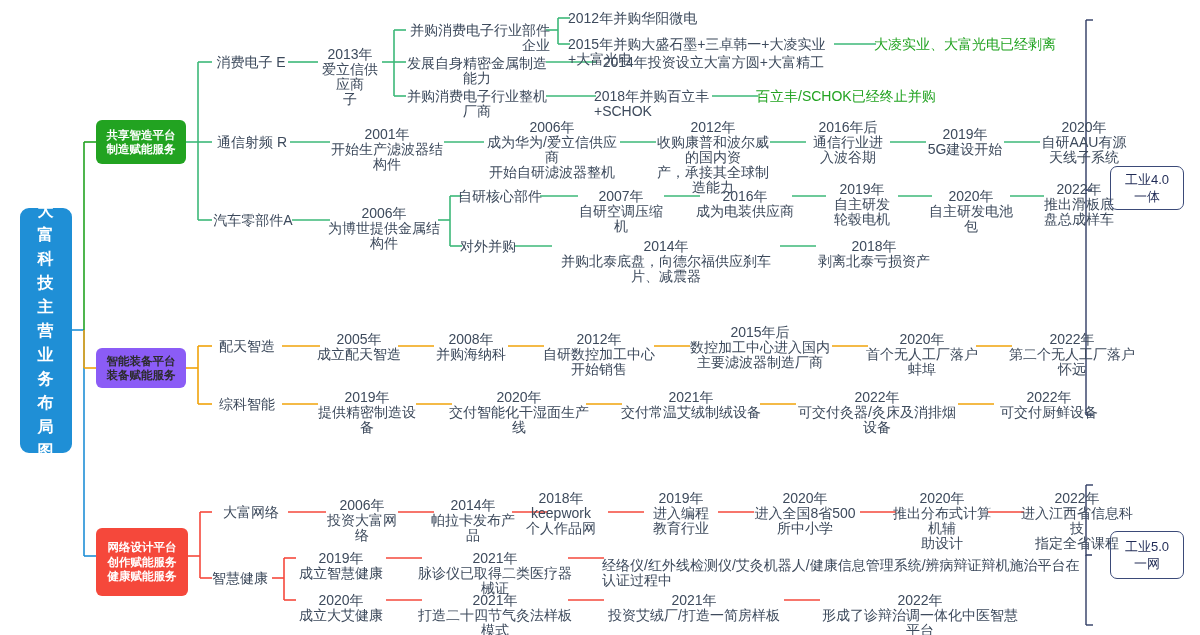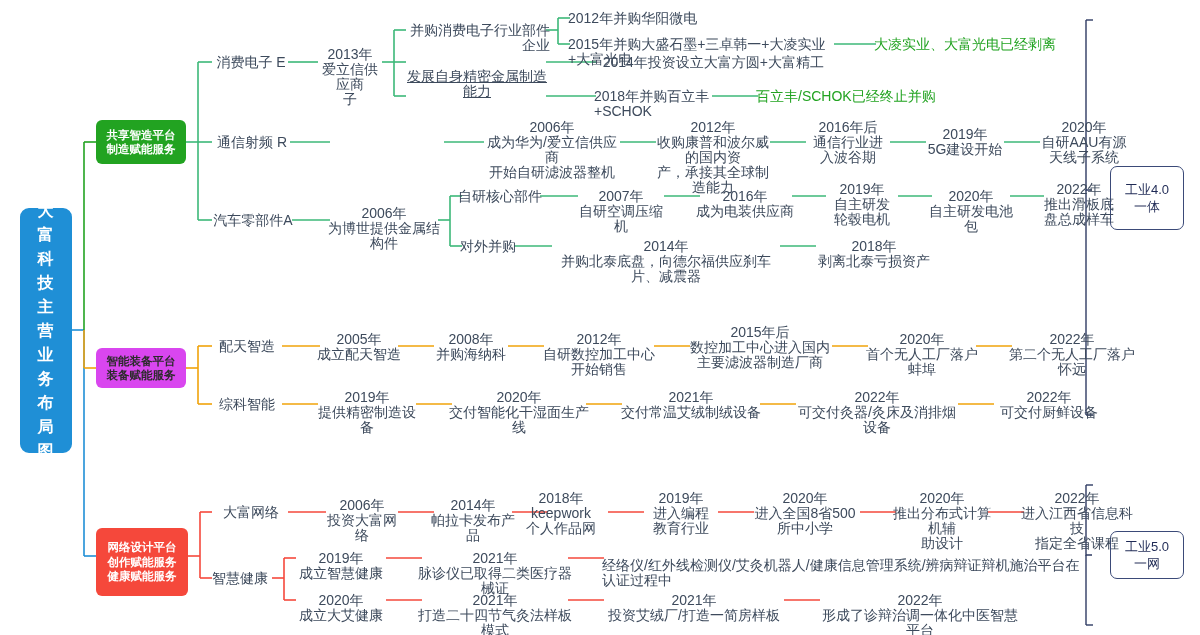--- a/index.html
+++ b/index.html
@@ -28,21 +28,21 @@
   }
   .root span{display:block;width:22px;}
 
   
   .plat{
     border-radius:6px;color:#fff;font-weight:bold;font-size:11.5px;
     line-height:14.5px;display:flex;align-items:center;justify-content:center;
     text-align:center;padding:3px 6px;box-sizing:border-box;white-space:pre-line;
   }
   .plat.green{background:#22a321;}
-  .plat.orange{background:#d946ef;color:#2b2b2b;}
+  .plat.orange{background:#8b5cf6;color:#2b2b2b;}
   .plat.red{background:#f5483b;}
 
   
   .rbox{
     border:1.6px solid #3b4a78;border-radius:7px;background:#fff;
     color:#1f2a55;font-size:13px;line-height:17px;text-align:center;
     display:flex;align-items:center;justify-content:center;white-space:pre-line;
     box-sizing:border-box;
   }
   .green-txt{color:#22a321;}
@@ -188,42 +188,45 @@
   </div>
 
   <div class="node plat green" style="left:96px;top:120px;width:90px;height:44px;">共享智造平台
 制造赋能服务</div>
   <div class="node plat orange" style="left:96px;top:348px;width:90px;height:40px;">智能装备平台
 装备赋能服务</div>
   <div class="node plat red" style="left:96px;top:528px;width:92px;height:68px;">网络设计平台
 创作赋能服务
 健康赋能服务</div>
 
-  <div class="node rbox" style="left:1110px;top:190px;width:74px;height:64px;transform:translateY(-24px);">工业4.0
+  <div class="node rbox" style="left:1110px;top:190px;width:74px;height:44px;transform:translateY(-24px);">工业4.0
 一体</div>
   <div class="node rbox" style="left:1110px;top:531px;width:74px;height:48px;">工业5.0
 一网</div>
 
   <div class="txt" style="left:212px;top:55px;width:78px;">消费电子 E</div>
   <div class="txt" style="left:316px;top:47px;width:68px;">2013年
 爱立信供应商
 子</div>
 
   <div class="txt" style="left:404px;top:23px;width:146px;text-align:right;">并购消费电子行业部件企业</div>
   <div class="txt left" style="left:568px;top:11px;width:170px;">2012年并购华阳微电</div>
   <div class="txt left" style="left:568px;top:37px;width:270px;">2015年并购大盛石墨+三卓韩一+大凌实业+大富光电</div>
   <div class="txt left green-txt" style="left:874px;top:37px;width:250px;">大凌实业、大富光电已经剥离</div>
 
-  <div class="txt" style="left:404px;top:69px;width:146px;text-decoration:underline;">发展自身精密金属制造能力</div>
+  <div class="txt" style="left:404px;top:56px;width:146px;">发展自身精密金属制造能力</div>
   <div class="txt left" style="left:594px;top:55px;width:230px;text-align:right;">2014年投资设立大富方圆+大富精工</div>
 
+  <div class="txt" style="left:404px;top:89px;width:146px;">并购消费电子行业整机厂商</div>
   <div class="txt left" style="left:594px;top:89px;width:160px;">2018年并购百立丰+SCHOK</div>
   <div class="txt left green-txt" style="left:756px;top:89px;width:220px;">百立丰/SCHOK已经终止并购</div>
 
   <div class="txt" style="left:212px;top:135px;width:80px;">通信射频 R</div>
+  <div class="txt" style="left:328px;top:127px;width:118px;">2001年
+开始生产滤波器结构件</div>
   <div class="txt" style="left:482px;top:120px;width:140px;">2006年
 成为华为/爱立信供应商
 开始自研滤波器整机</div>
   <div class="txt" style="left:652px;top:120px;width:122px;">2012年
 收购康普和波尔威的国内资
 产，承接其全球制造能力</div>
   <div class="txt" style="left:802px;top:120px;width:92px;">2016年后
 通信行业进
 入波谷期</div>
   <div class="txt" style="left:922px;top:127px;width:86px;">2019年

